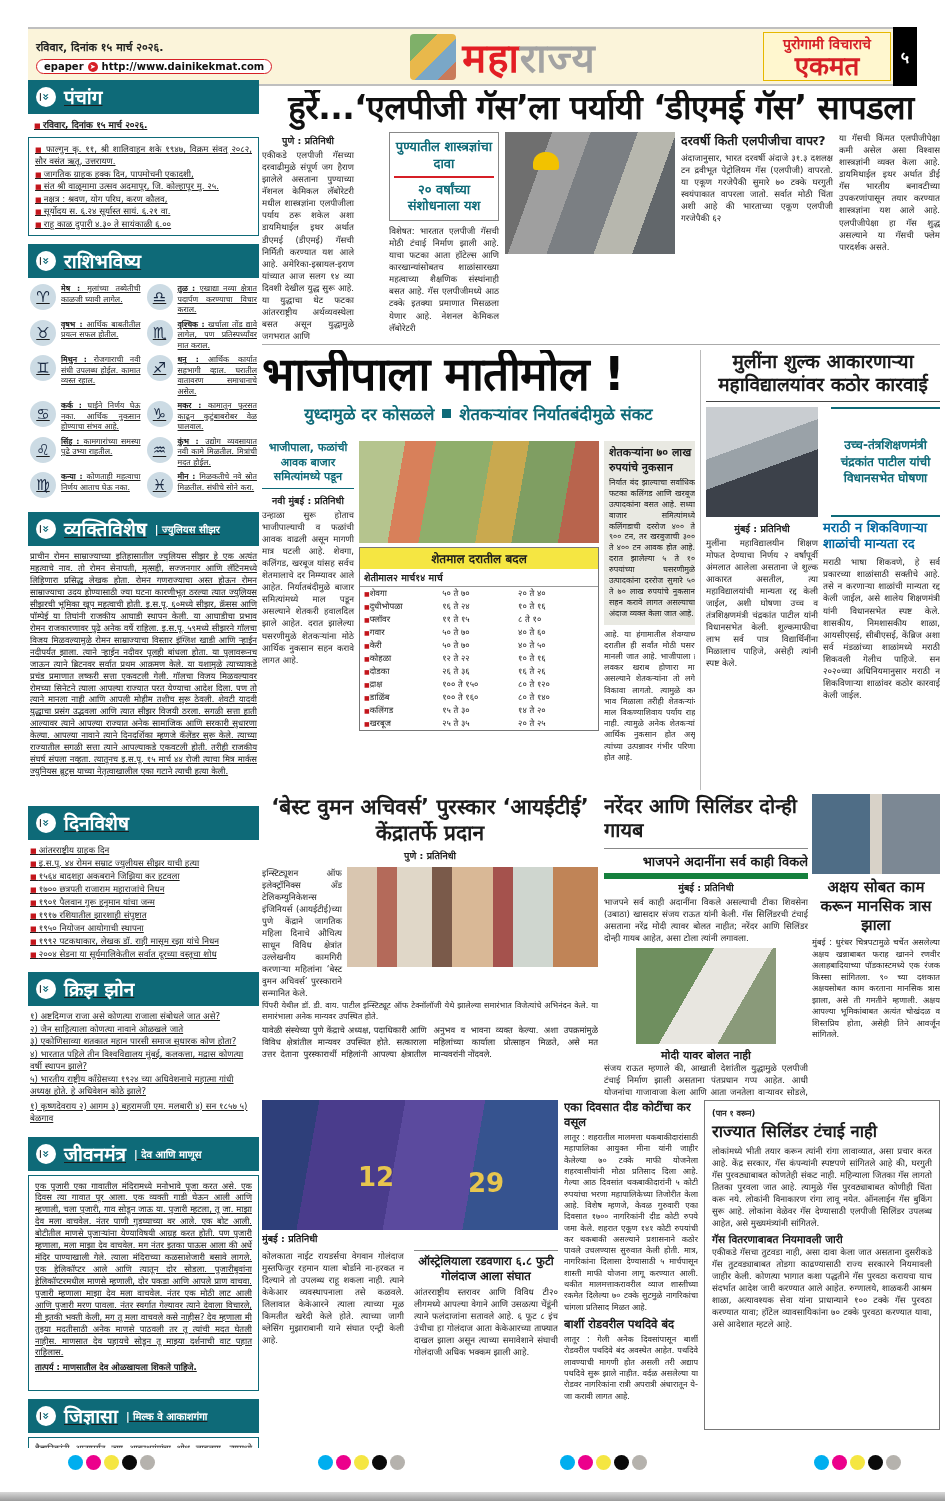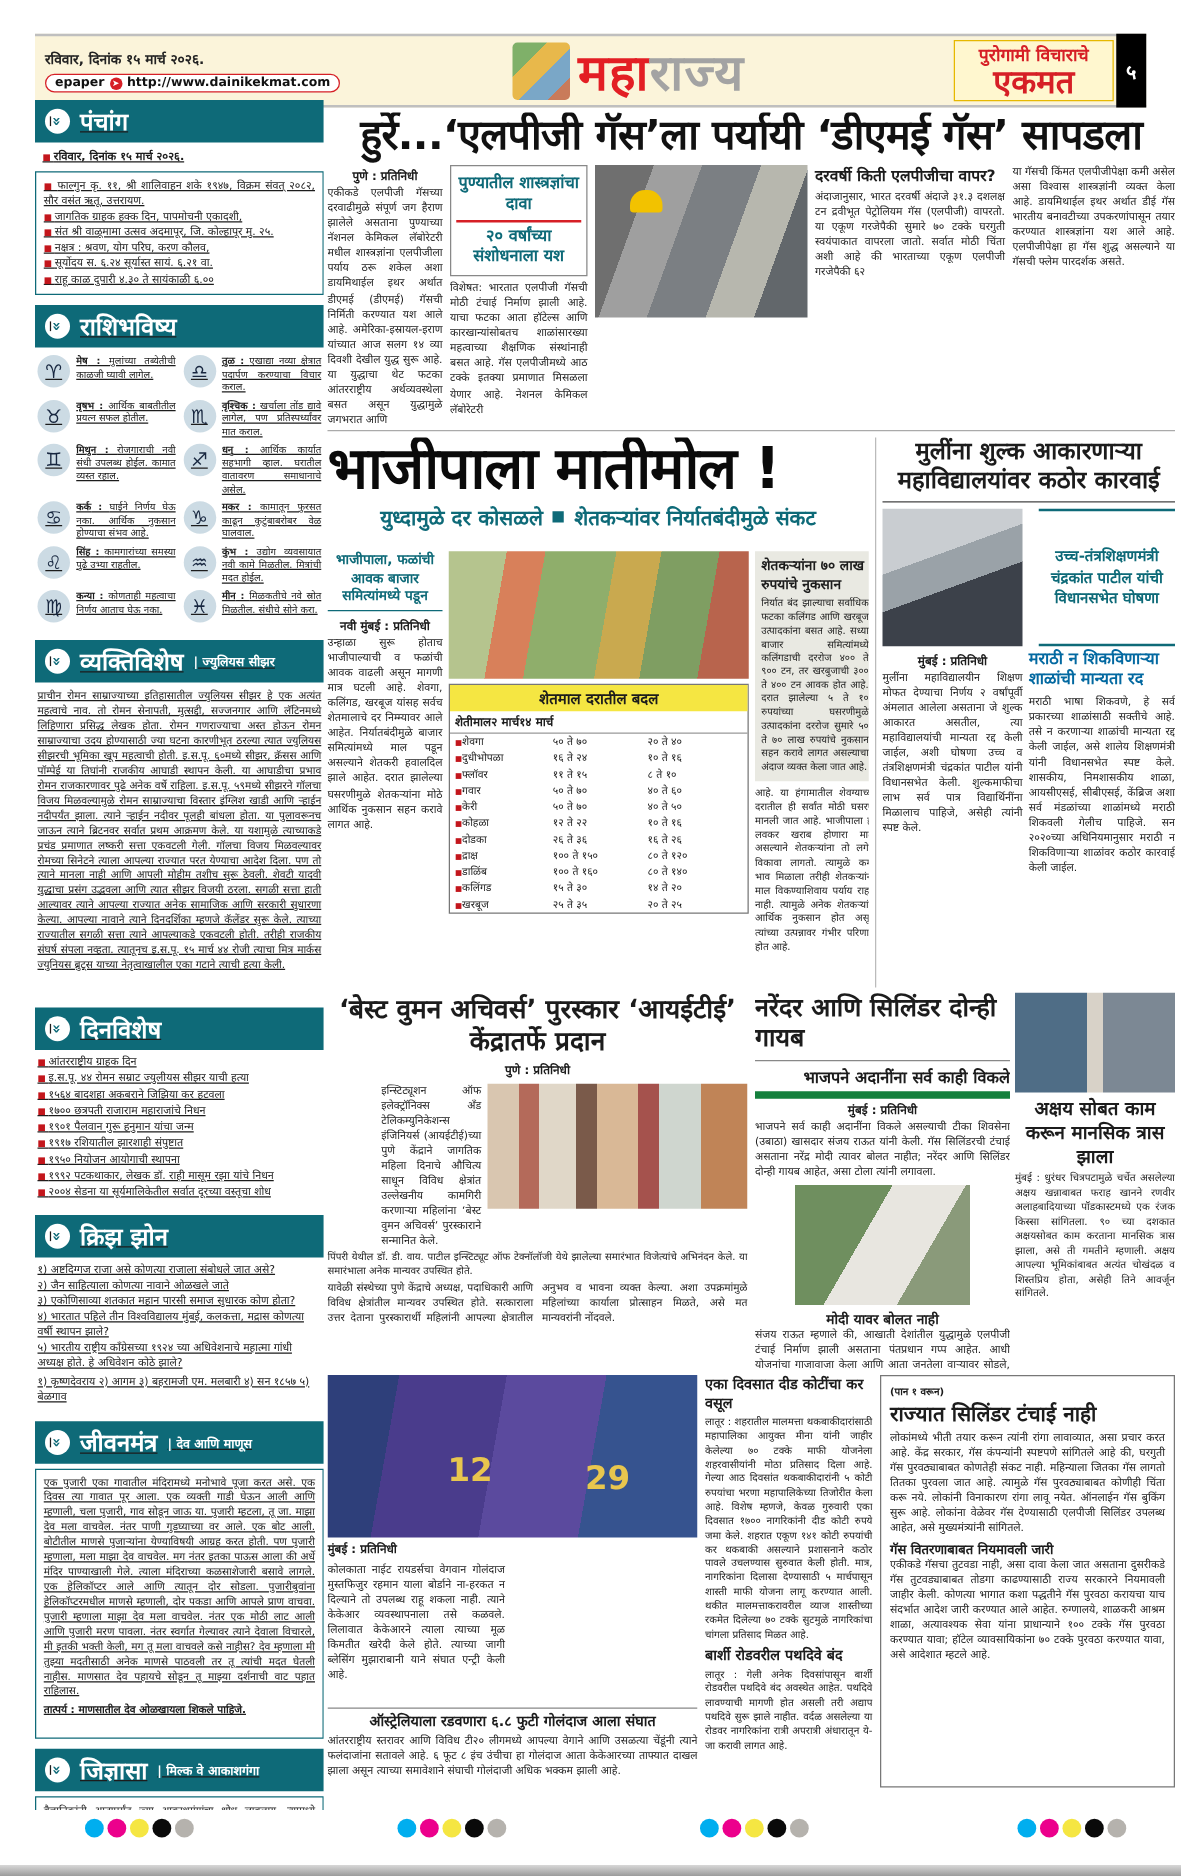--- a/index.html
+++ b/index.html
@@ -114,21 +114,21 @@
   .announce { flex:1; border-top:2px solid #0e6a78; border-bottom:2px solid #0e6a78;
     color:#0e6a78; font-weight:800; font-size:12px; line-height:1.35; text-align:center;
     display:flex; align-items:center; padding:4px 2px; }
   .col-row2 { display:flex; gap:5px; margin-top:3px; }
   .col-bodyL { width:112px; min-width:112px; }
   .red-head { color:#0369a1; font-weight:800; font-size:13px; line-height:1.3; margin-bottom:3px; }
   
   .women { left:262px; top:794px; width:336px; height:302px; overflow:hidden; }
   .women-headline { font-size:21px; font-weight:800; text-align:center; line-height:1.25; }
   .women-row { display:flex; gap:5px; margin-top:3px; }
-  .women-txtcol { width:80px; min-width:80px;margin-left:43px; }
+  .women-txtcol { width:80px; min-width:80px; }
   .group-photo { flex:1; height:100px;
     background:linear-gradient(90deg,#d9c6b0 0 12%,#b46a5a 12% 20%,#e0d7c8 20% 34%,#7a5a4a 34% 42%,#d9b896 42% 58%,#a5524d 58% 66%,#cfd6cf 66% 82%,#c08457 82%); }
   .caption { font-size:8px; line-height:1.35; margin-top:2px; text-align:justify; }
   .women-2col { column-count:2; column-gap:7px; margin-top:3px; font-size:8.4px; line-height:1.38; text-align:justify; }
   .naren { left:604px; top:794px; width:204px; height:302px; overflow:hidden; }
   .naren-headline { font-size:20px; font-weight:800; text-align:left; line-height:1.2; }
   .naren-sub { font-weight:800; font-size:13px; text-align:right; padding:3px 0;
     border-top:1px solid #888; border-bottom:6px solid #15803d; margin-top:6px; }
   .raut-photo { width:140px; height:96px; margin:4px auto 0;
     background:linear-gradient(120deg,#6f8f5f 0 40%,#e8e6e0 40% 70%,#8a9a7a 70%); }
@@ -137,21 +137,21 @@
   .farah-photo { width:100%; height:80px;
     background:linear-gradient(90deg,#4f6d86 0 45%,#d8d2c8 45% 55%,#7c8894 55%); }
   .akshay-headline { font-size:15px; font-weight:800; text-align:center; line-height:1.25; margin:4px 0 3px; }
   
   .kkr { left:262px; top:1100px; width:296px; height:362px; overflow:hidden; }
   .kkr-photo { width:100%; height:130px; position:relative;
     background:linear-gradient(100deg,#2e3f7a 0 18%,#4a3c8c 18% 45%,#5b4a9e 45% 70%,#36538f 70%); }
   .jersey { position:absolute; color:#e8c64e; font-weight:800; font-size:26px; }
   .j1 { left:96px; top:62px; } .j2 { left:206px; top:68px; }
   .kkr-headline { font-size:26px; font-weight:800; text-align:center; line-height:1.2; margin-top:6px; }
-  .kkr-row { display:flex; gap:20px; margin-top:3px;flex-direction:column; }
+  .kkr-row { display:flex; gap:10px; margin-top:3px; }
   .kkr-colA { width:142px; min-width:142px; }
   .sub-head2 { font-weight:800; font-size:11.5px; line-height:1.3; text-align:center;
     border-top:1px solid #888; padding-top:3px; margin-bottom:2px; }
   .tax { left:564px; top:1100px; width:134px; height:362px; overflow:hidden; }
   .tax-head { font-weight:800; font-size:11.5px; line-height:1.3; margin-bottom:2px; }
   .cylbox { left:704px; top:1100px; width:236px; height:330px; overflow:hidden;
     border:1px solid #777; padding:6px 7px; }
   .cyl-note { font-size:8px; font-weight:bold; }
   .cyl-head { font-size:16.5px; font-weight:800; margin:1px 0 3px; }
   .cyl-sub { font-weight:800; font-size:10.5px; margin-top:3px; }
@@ -330,21 +330,21 @@
   </div>
 </div>
 
 <div class="abs lead">
   <div class="lead-headline">हुर्रे...‘एलपीजी गॅस’ला पर्यायी ‘डीएमई गॅस’ सापडला</div>
   <div class="lead-row">
     <div style="width:92px;min-width:92px;">
       <div class="byline">पुणे : प्रतिनिधी</div>
       <div class="bodytxt">एकीकडे एलपीजी गॅसच्या दरवाढीमुळे संपूर्ण जग हैराण झालेले असताना पुण्याच्या नॅशनल केमिकल लॅबोरेटरी मधील शास्त्रज्ञांना एलपीजीला पर्याय ठरू शकेल अशा डायमिथाईल इथर अर्थात डीएमई (डीएमई) गॅसची निर्मिती करण्यात यश आले आहे. अमेरिका-इस्रायल-इराण यांच्यात आज सलग १४ व्या दिवशी देखील युद्ध सुरू आहे. या युद्धाचा थेट फटका आंतरराष्ट्रीय अर्थव्यवस्थेला बसत असून युद्धामुळे जगभरात आणि</div>
     </div>
-    <div style="width:110px;min-width:110px;">
+    <div style="width:110px;min-width:110px;margin-left:29px;">
       <div class="claim-box">
         <div class="claim-1">पुण्यातील शास्त्रज्ञांचा दावा</div>
         <div class="claim-2">२० वर्षांच्या संशोधनाला यश</div>
       </div>
       <div class="bodytxt" style="margin-top:4px;">विशेषत: भारतात एलपीजी गॅसची मोठी टंचाई निर्माण झाली आहे. याचा फटका आता हॉटेल्स आणि कारखान्यांसोबतच शाळांसारख्या महत्वाच्या शैक्षणिक संस्थांनाही बसत आहे. गॅस एलपीजीमध्ये आठ टक्के इतक्या प्रमाणात मिसळला येणार आहे. नेशनल केमिकल लॅबोरेटरी</div>
     </div>
     <div class="photo lpg-photo">
       <div class="lpg-helmet"></div>
     </div>
     <div style="width:152px;min-width:152px;">

